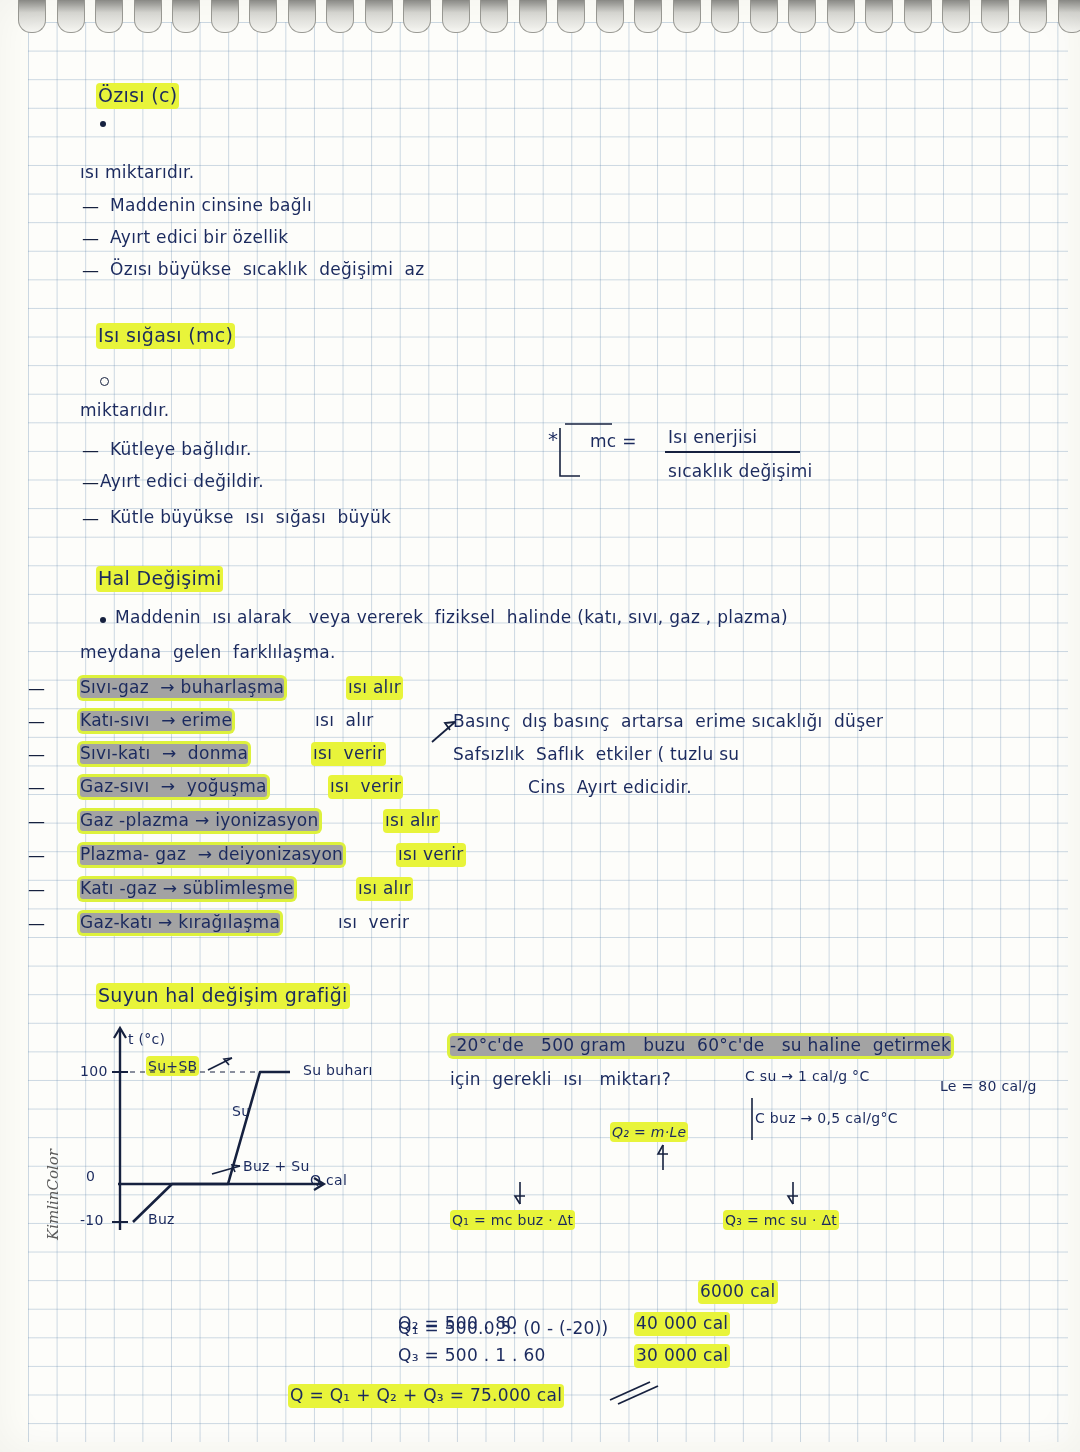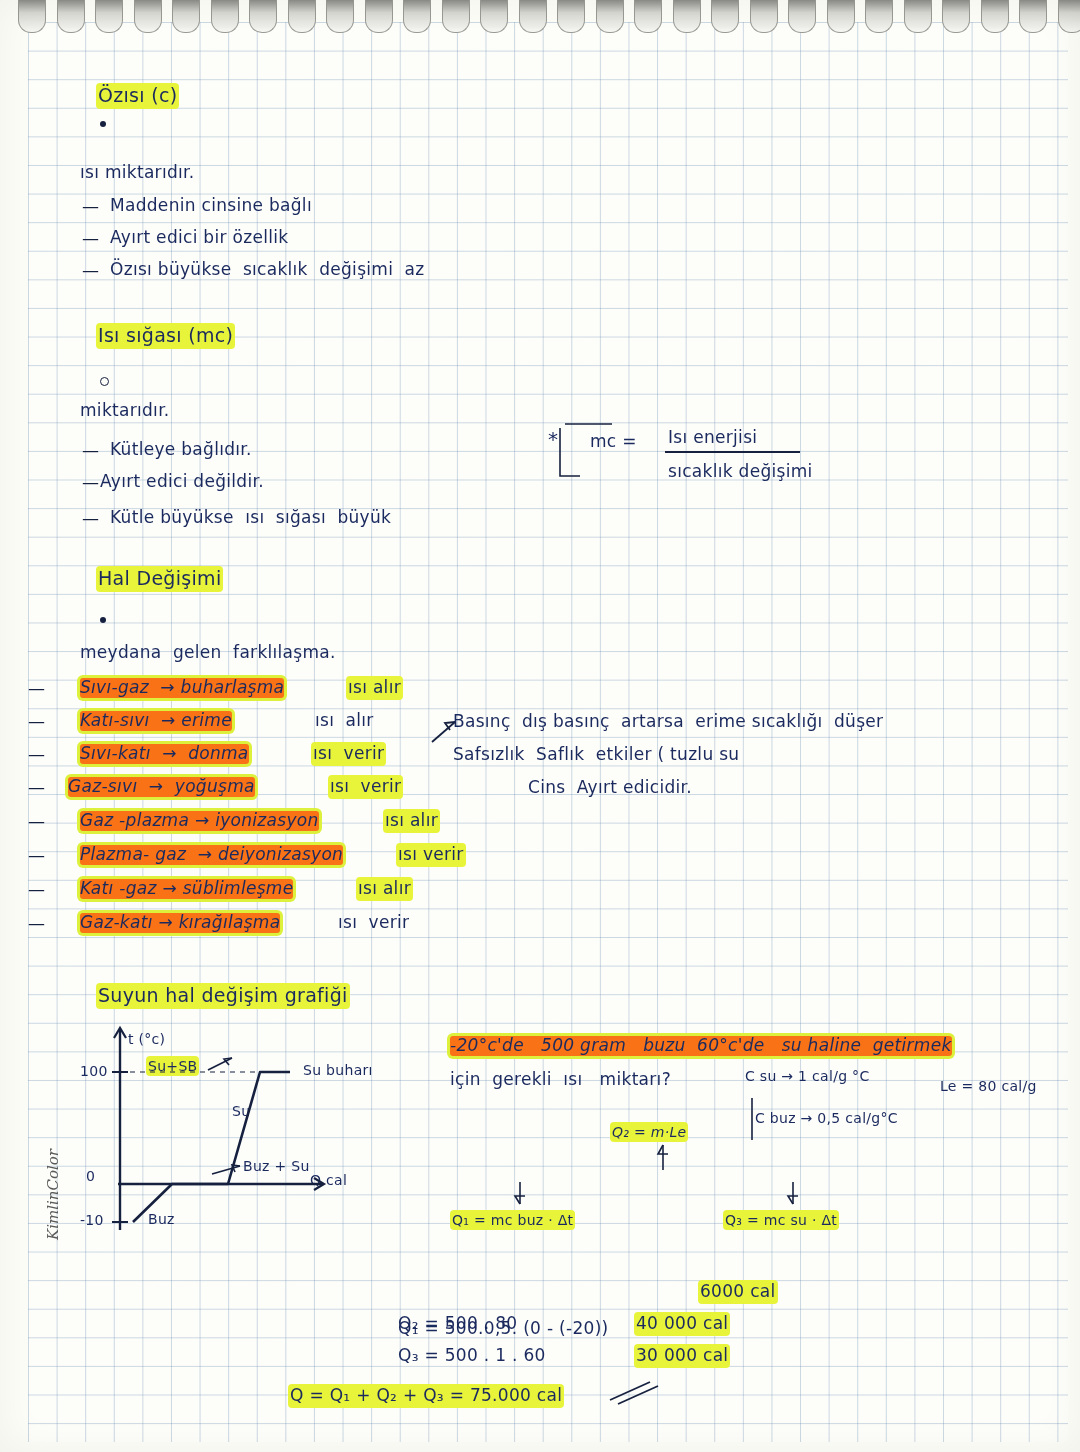--- a/index.html
+++ b/index.html
@@ -68,24 +68,23 @@
     letter-spacing: 0.3px;
   }
   .hw.small { font-size: 14px; }
   .hw.big { font-size: 19px; }
   .hl {
     background: #e8f43a;
     box-shadow: 0 0 0 2px #e8f43a;
     border-radius: 2px;
   }
   .hl-soft {
-    background: #f97316;
+    background: #a3a3a3;
     box-shadow: 0 0 0 3px #ddf13c;
     border-radius: 3px;
-    font-style: italic;
   }
   .dash {
     position: absolute;
     color: #16213f;
     font-size: 17px;
   }
   .bullet-dot {
     position: absolute;
     width: 6px; height: 6px;
     border-radius: 50%;
@@ -176,36 +175,37 @@
   <div class="dash" style="left:82px; top:508px;">—</div>
   <div class="hw" style="left:110px; top:508px;">Kütle büyükse  ısı  sığası  büyük</div>
 
   <div class="hw" style="left:548px; top:428px; font-size:20px;">*</div>
   <div class="hw" style="left:590px; top:432px;">mc =</div>
   <div class="hw" style="left:668px; top:428px;">Isı enerjisi</div>
   <div class="hw" style="left:668px; top:462px;">sıcaklık değişimi</div>
 
   <div class="hw big hl" style="left:98px; top:568px;">Hal Değişimi</div>
   <div class="bullet-dot" style="left:100px; top:617px;"></div>
+  <div class="hw" style="left:115px; top:608px;">Maddenin  ısı alarak   veya vererek  fiziksel  halinde (katı, sıvı, gaz , plazma)</div>
   <div class="hw" style="left:80px; top:643px;">meydana  gelen  farklılaşma.</div>
 
   <div class="dash" style="left:28px; top:678px;">—</div>
   <div class="hw hl-soft" style="left:80px; top:678px;">Sıvı-gaz  → buharlaşma</div>
   <div class="hw hl" style="left:348px; top:678px;">ısı alır</div>
 
   <div class="dash" style="left:28px; top:711px;">—</div>
   <div class="hw hl-soft" style="left:80px; top:711px;">Katı-sıvı  → erime</div>
   <div class="hw" style="left:315px; top:711px;">ısı  alır</div>
 
   <div class="dash" style="left:28px; top:744px;">—</div>
   <div class="hw hl-soft" style="left:80px; top:744px;">Sıvı-katı  →  donma</div>
   <div class="hw hl" style="left:313px; top:744px;">ısı  verir</div>
 
   <div class="dash" style="left:28px; top:777px;">—</div>
-  <div class="hw hl-soft" style="left:68px; top:777px;">Gaz-sıvı  →  yoğuşma</div>
+  <div class="hw hl-soft" style="left:80px; top:777px;">Gaz-sıvı  →  yoğuşma</div>
   <div class="hw hl" style="left:330px; top:777px;">ısı  verir</div>
 
   <div class="dash" style="left:28px; top:811px;">—</div>
   <div class="hw hl-soft" style="left:80px; top:811px;">Gaz -plazma → iyonizasyon</div>
   <div class="hw hl" style="left:385px; top:811px;">ısı alır</div>
 
   <div class="dash" style="left:28px; top:845px;">—</div>
   <div class="hw hl-soft" style="left:80px; top:845px;">Plazma- gaz  → deiyonizasyon</div>
   <div class="hw hl" style="left:398px; top:845px;">ısı verir</div>
 

